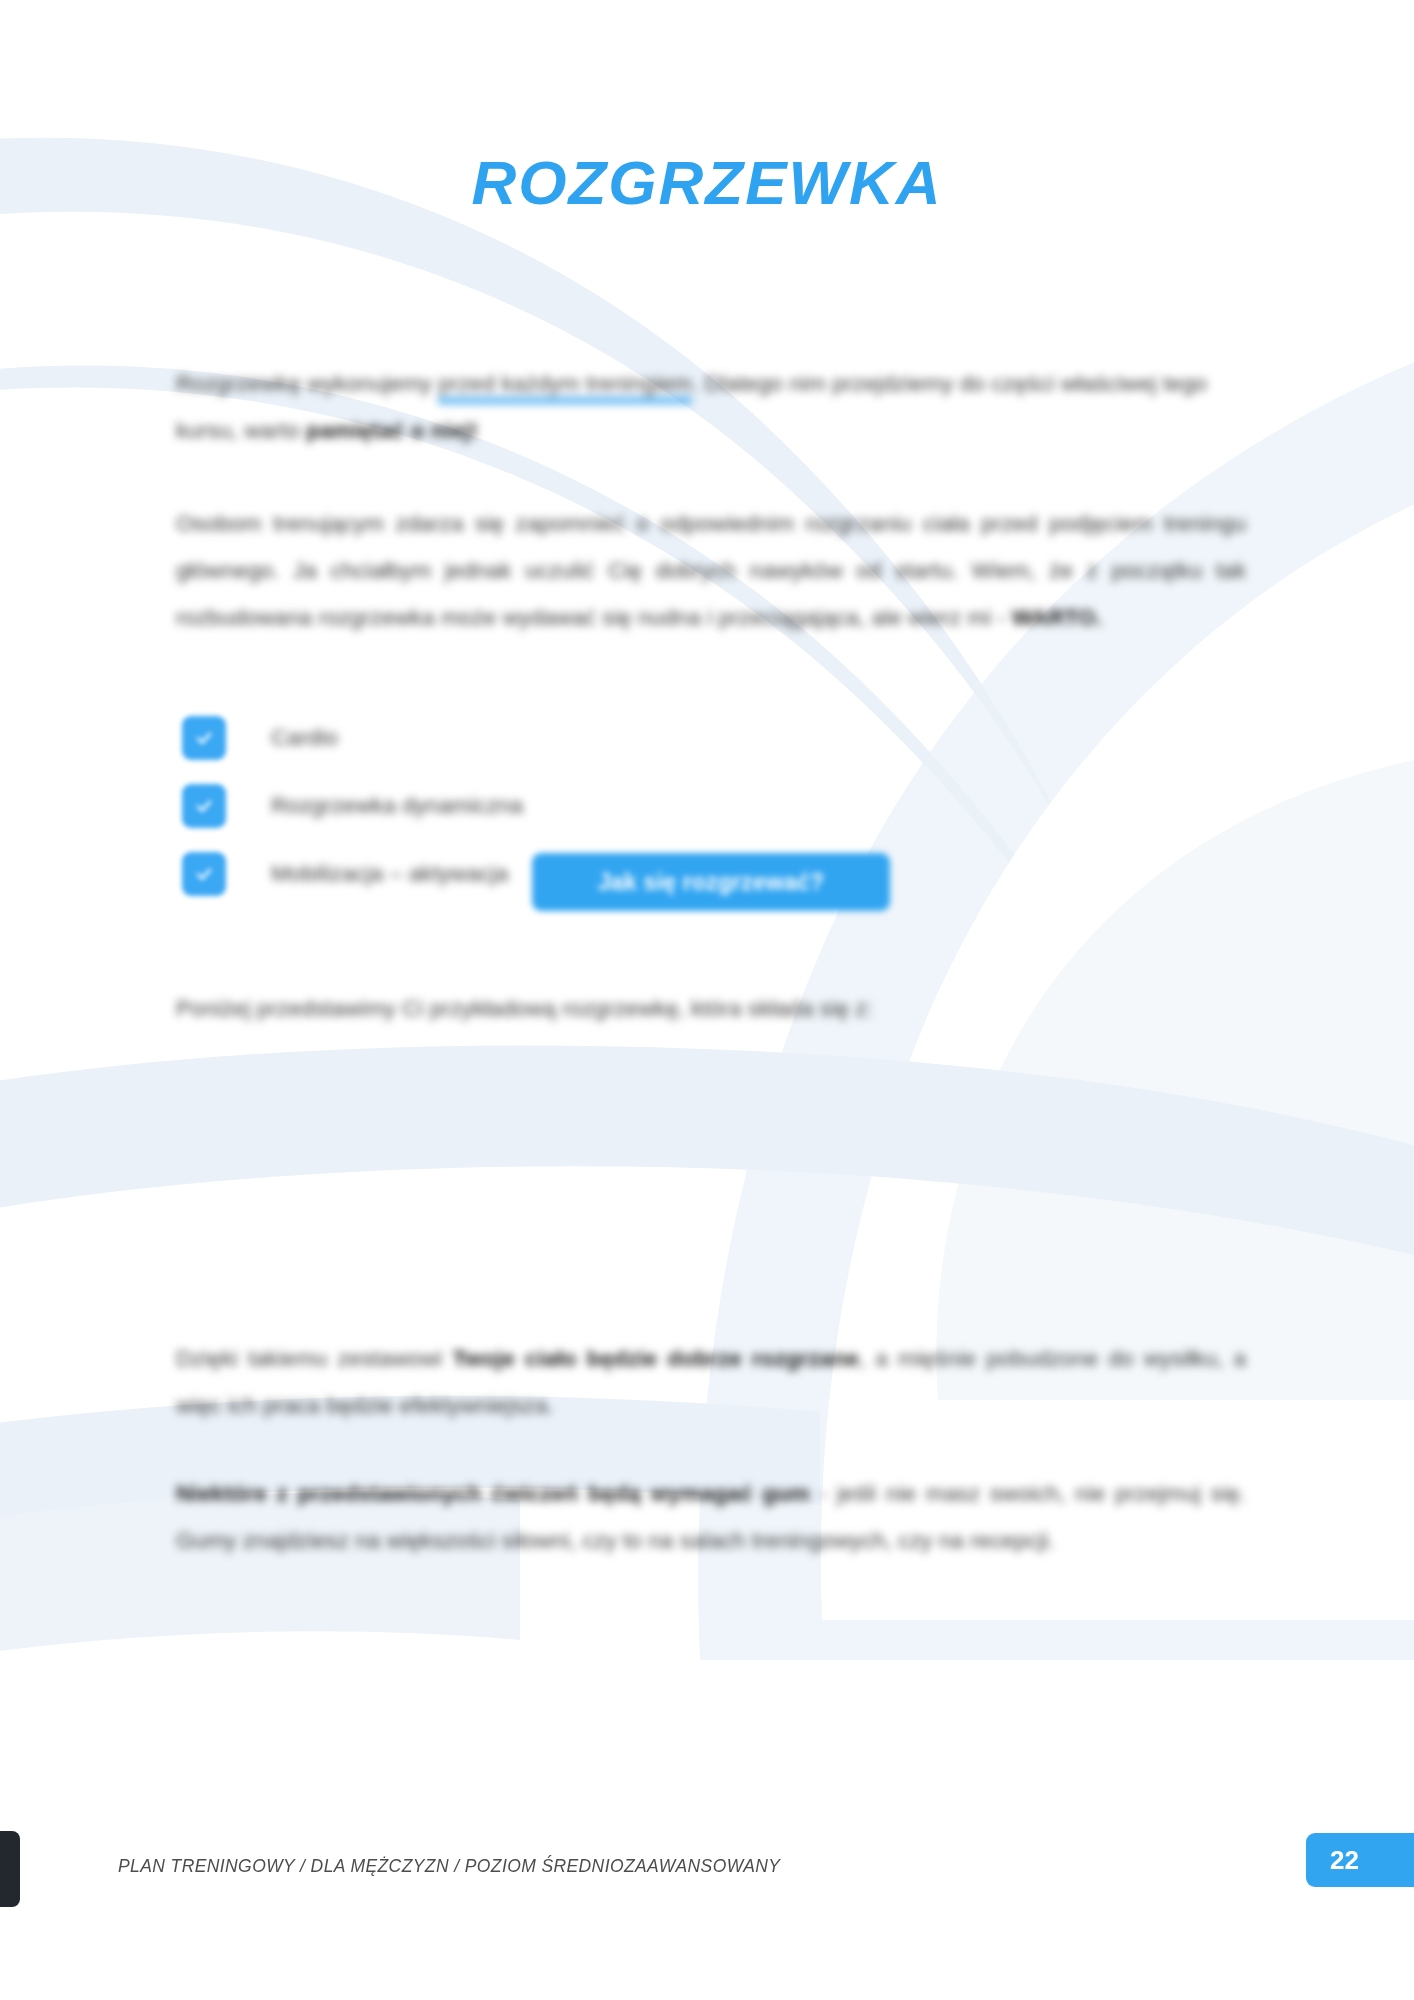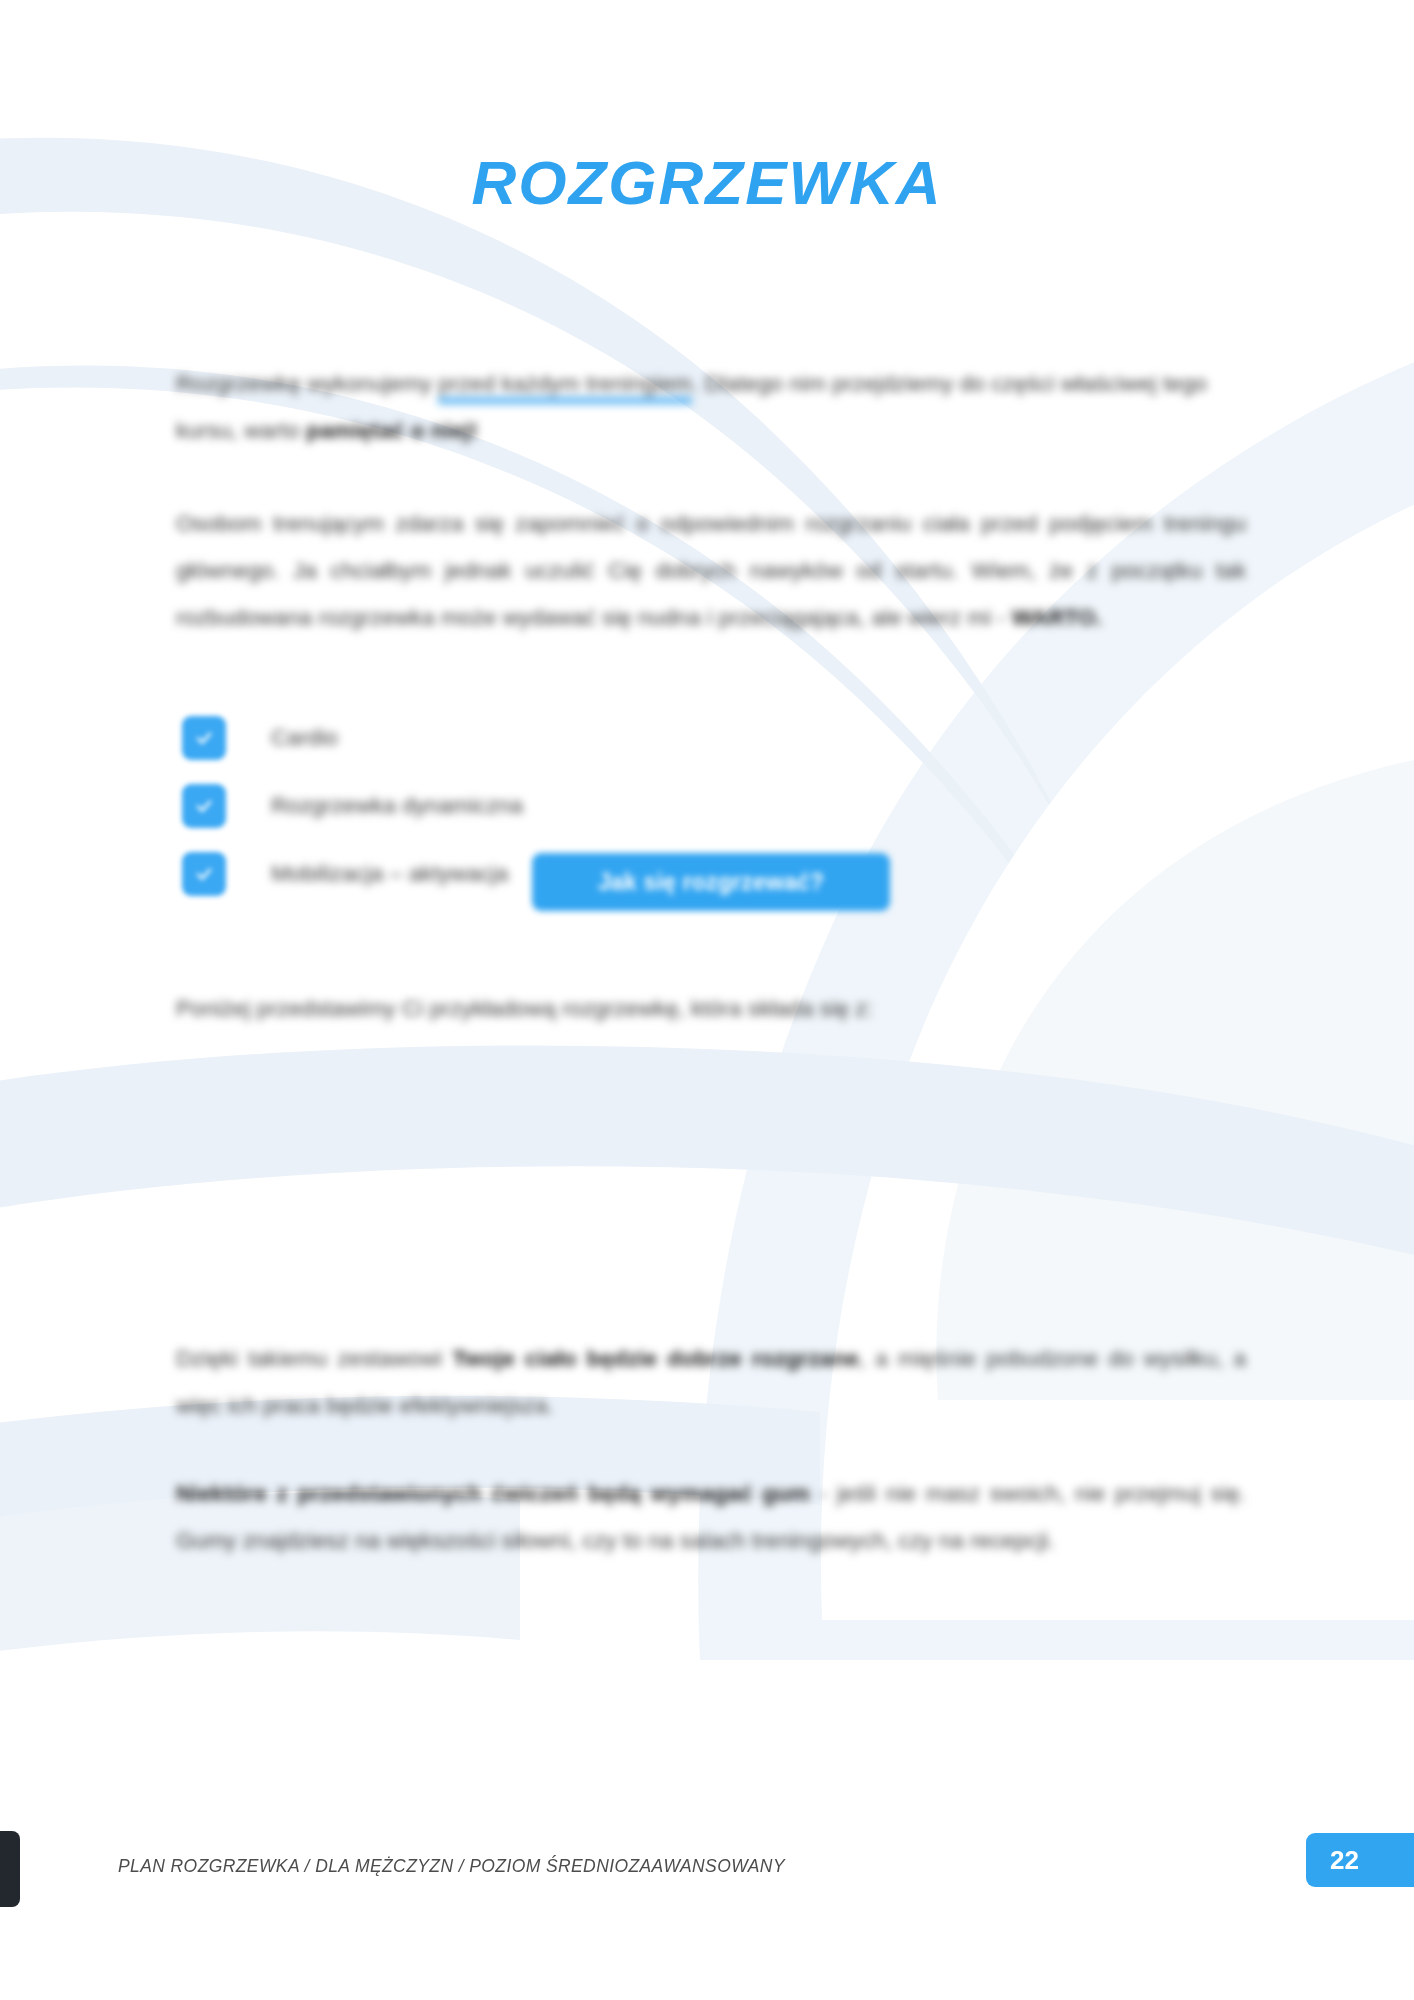--- a/index.html
+++ b/index.html
@@ -265,16 +265,16 @@
       <span class="list-icon">
         <svg width="20" height="20" viewBox="0 0 20 20" aria-hidden="true">
           <path d="M4 10.4 L8.2 14.6 L16 5.8" stroke="#ffffff" stroke-width="2.6" fill="none" stroke-linecap="round" stroke-linejoin="round"></path>
         </svg>
       </span>
       <span class="list-label">Mobilizacja – aktywacja</span>
     </div>
   </div>
 
   <div class="footer-tab"></div>
-  <div class="footer-text">PLAN ROZGRZEWKA / DLA MĘŻCZYZN  /  POZIOM ŚREDNIOZAAWANSOWANY</div>
+  <div class="footer-text">PLAN TRENINGOWY / DLA MĘŻCZYZN  /  POZIOM ŚREDNIOZAAWANSOWANY</div>
   <div class="page-badge">22</div>
 
 </div>
 
 </body></html>

